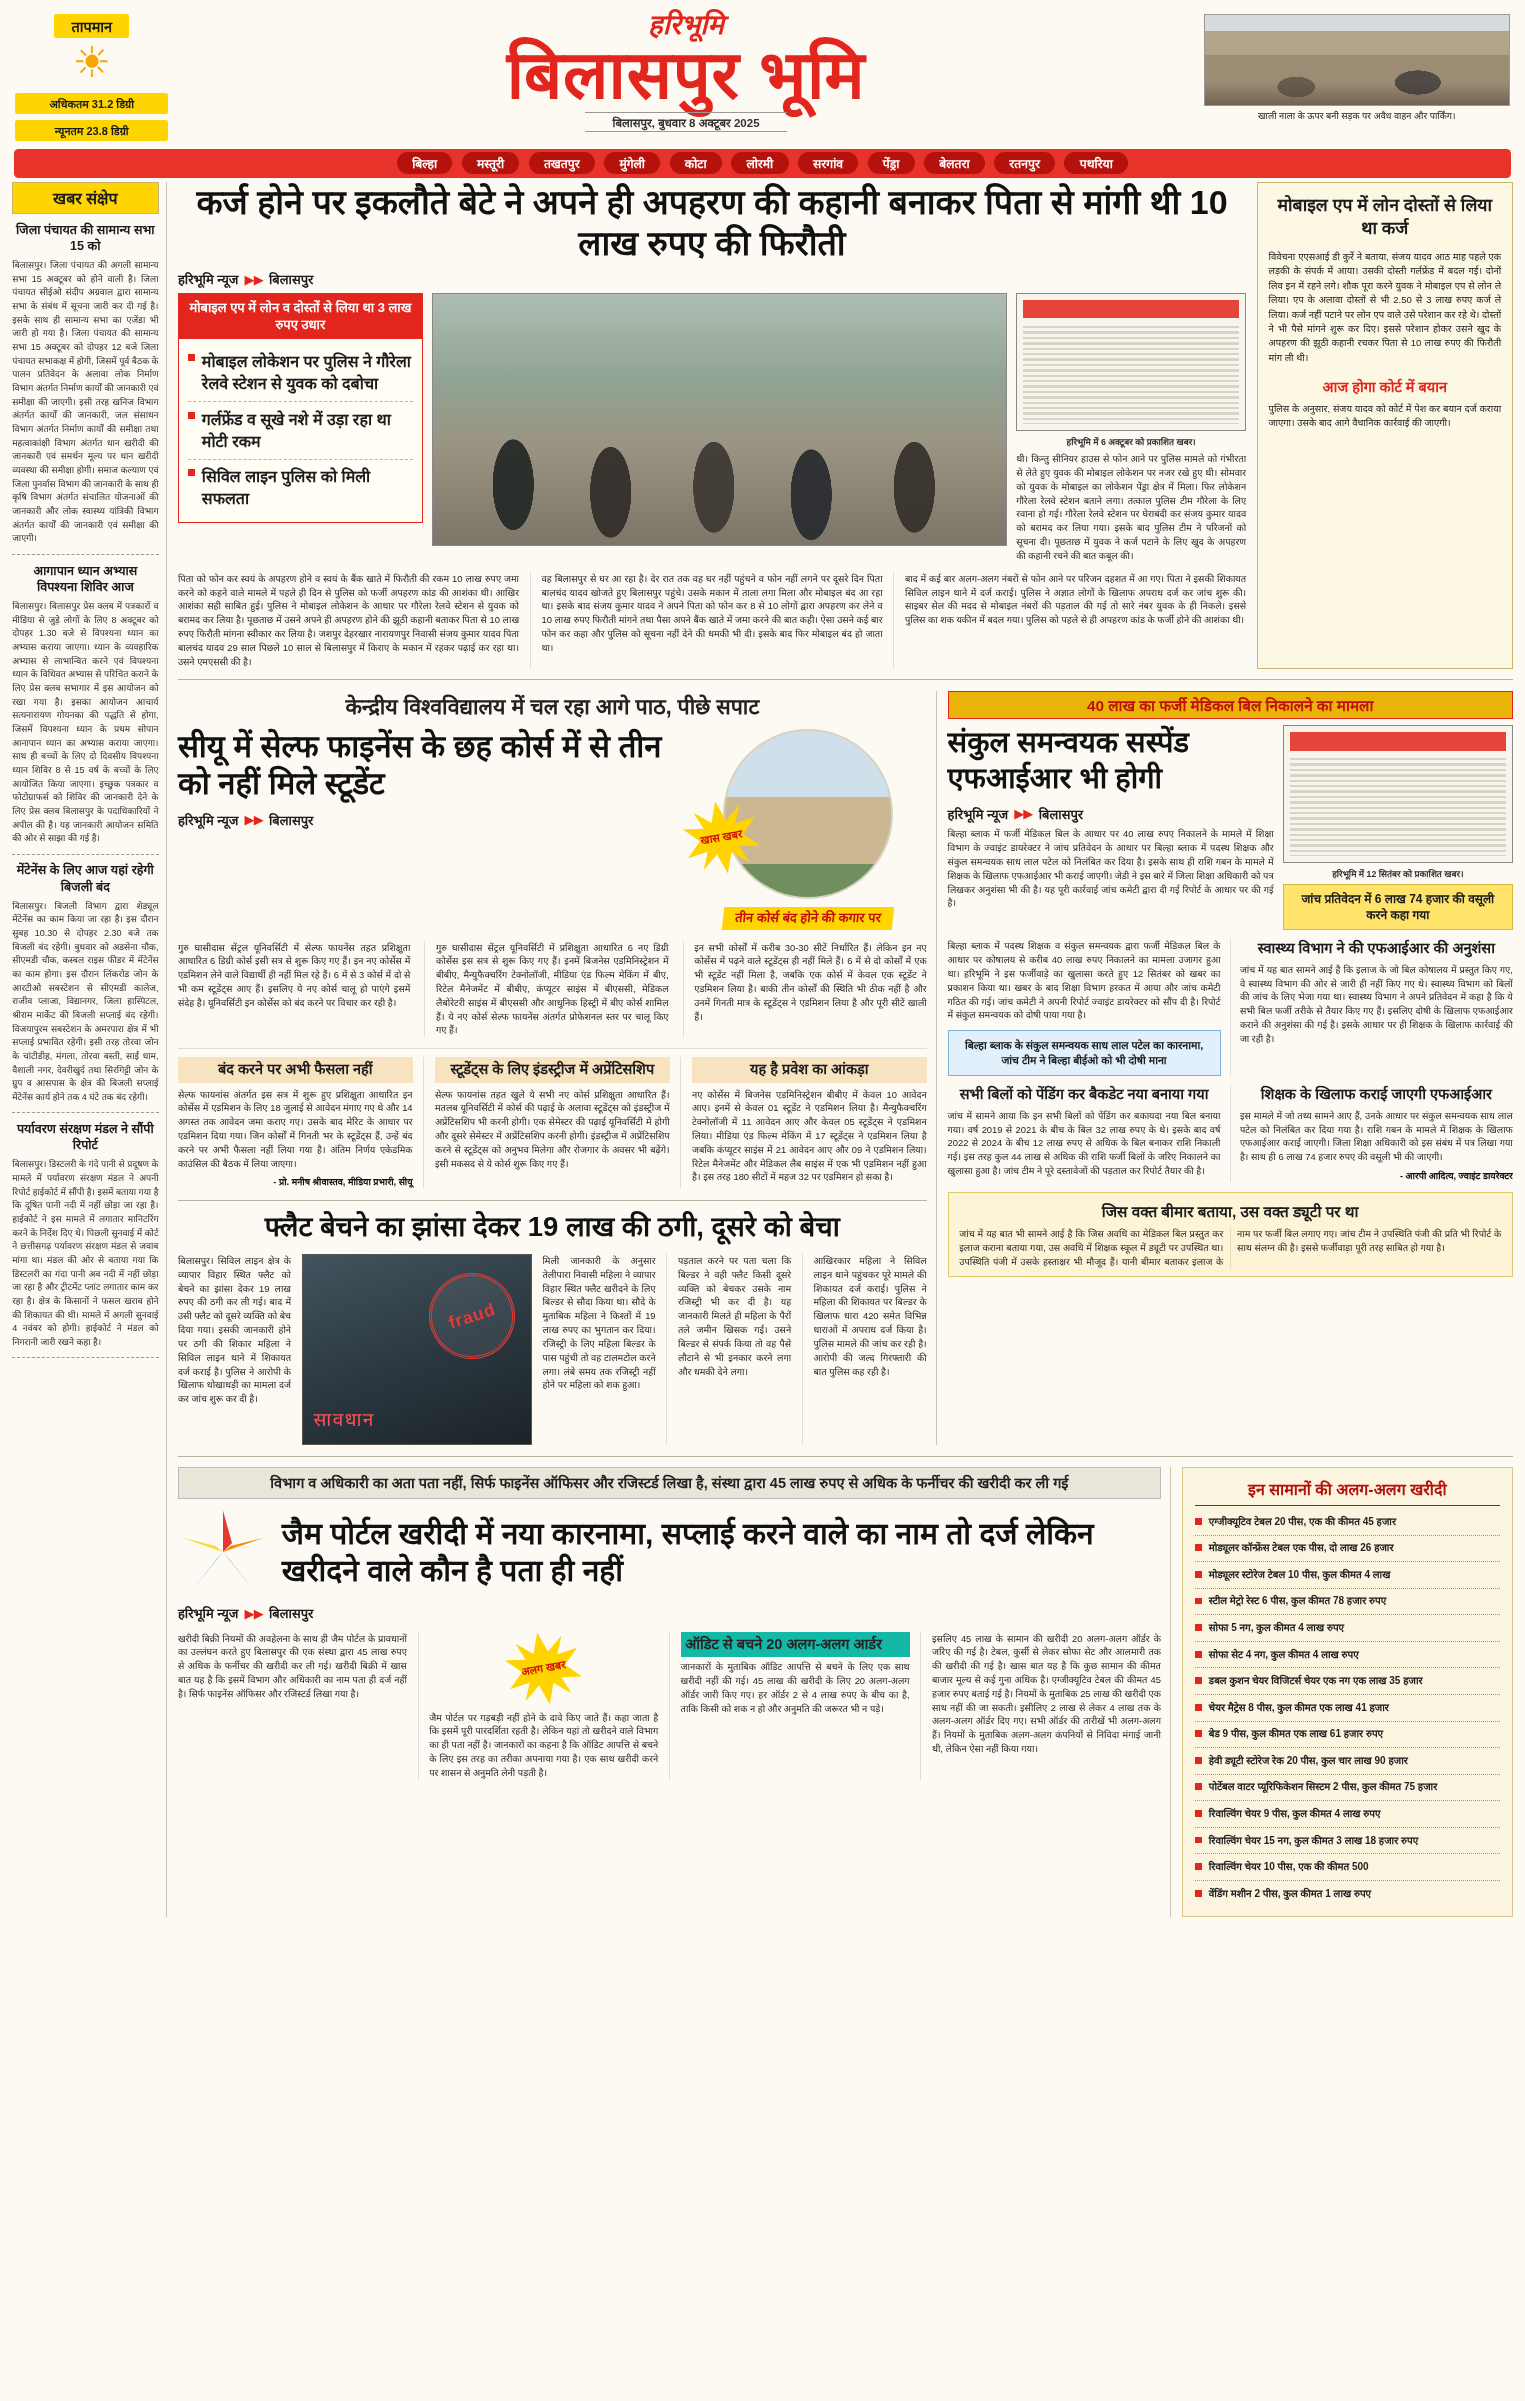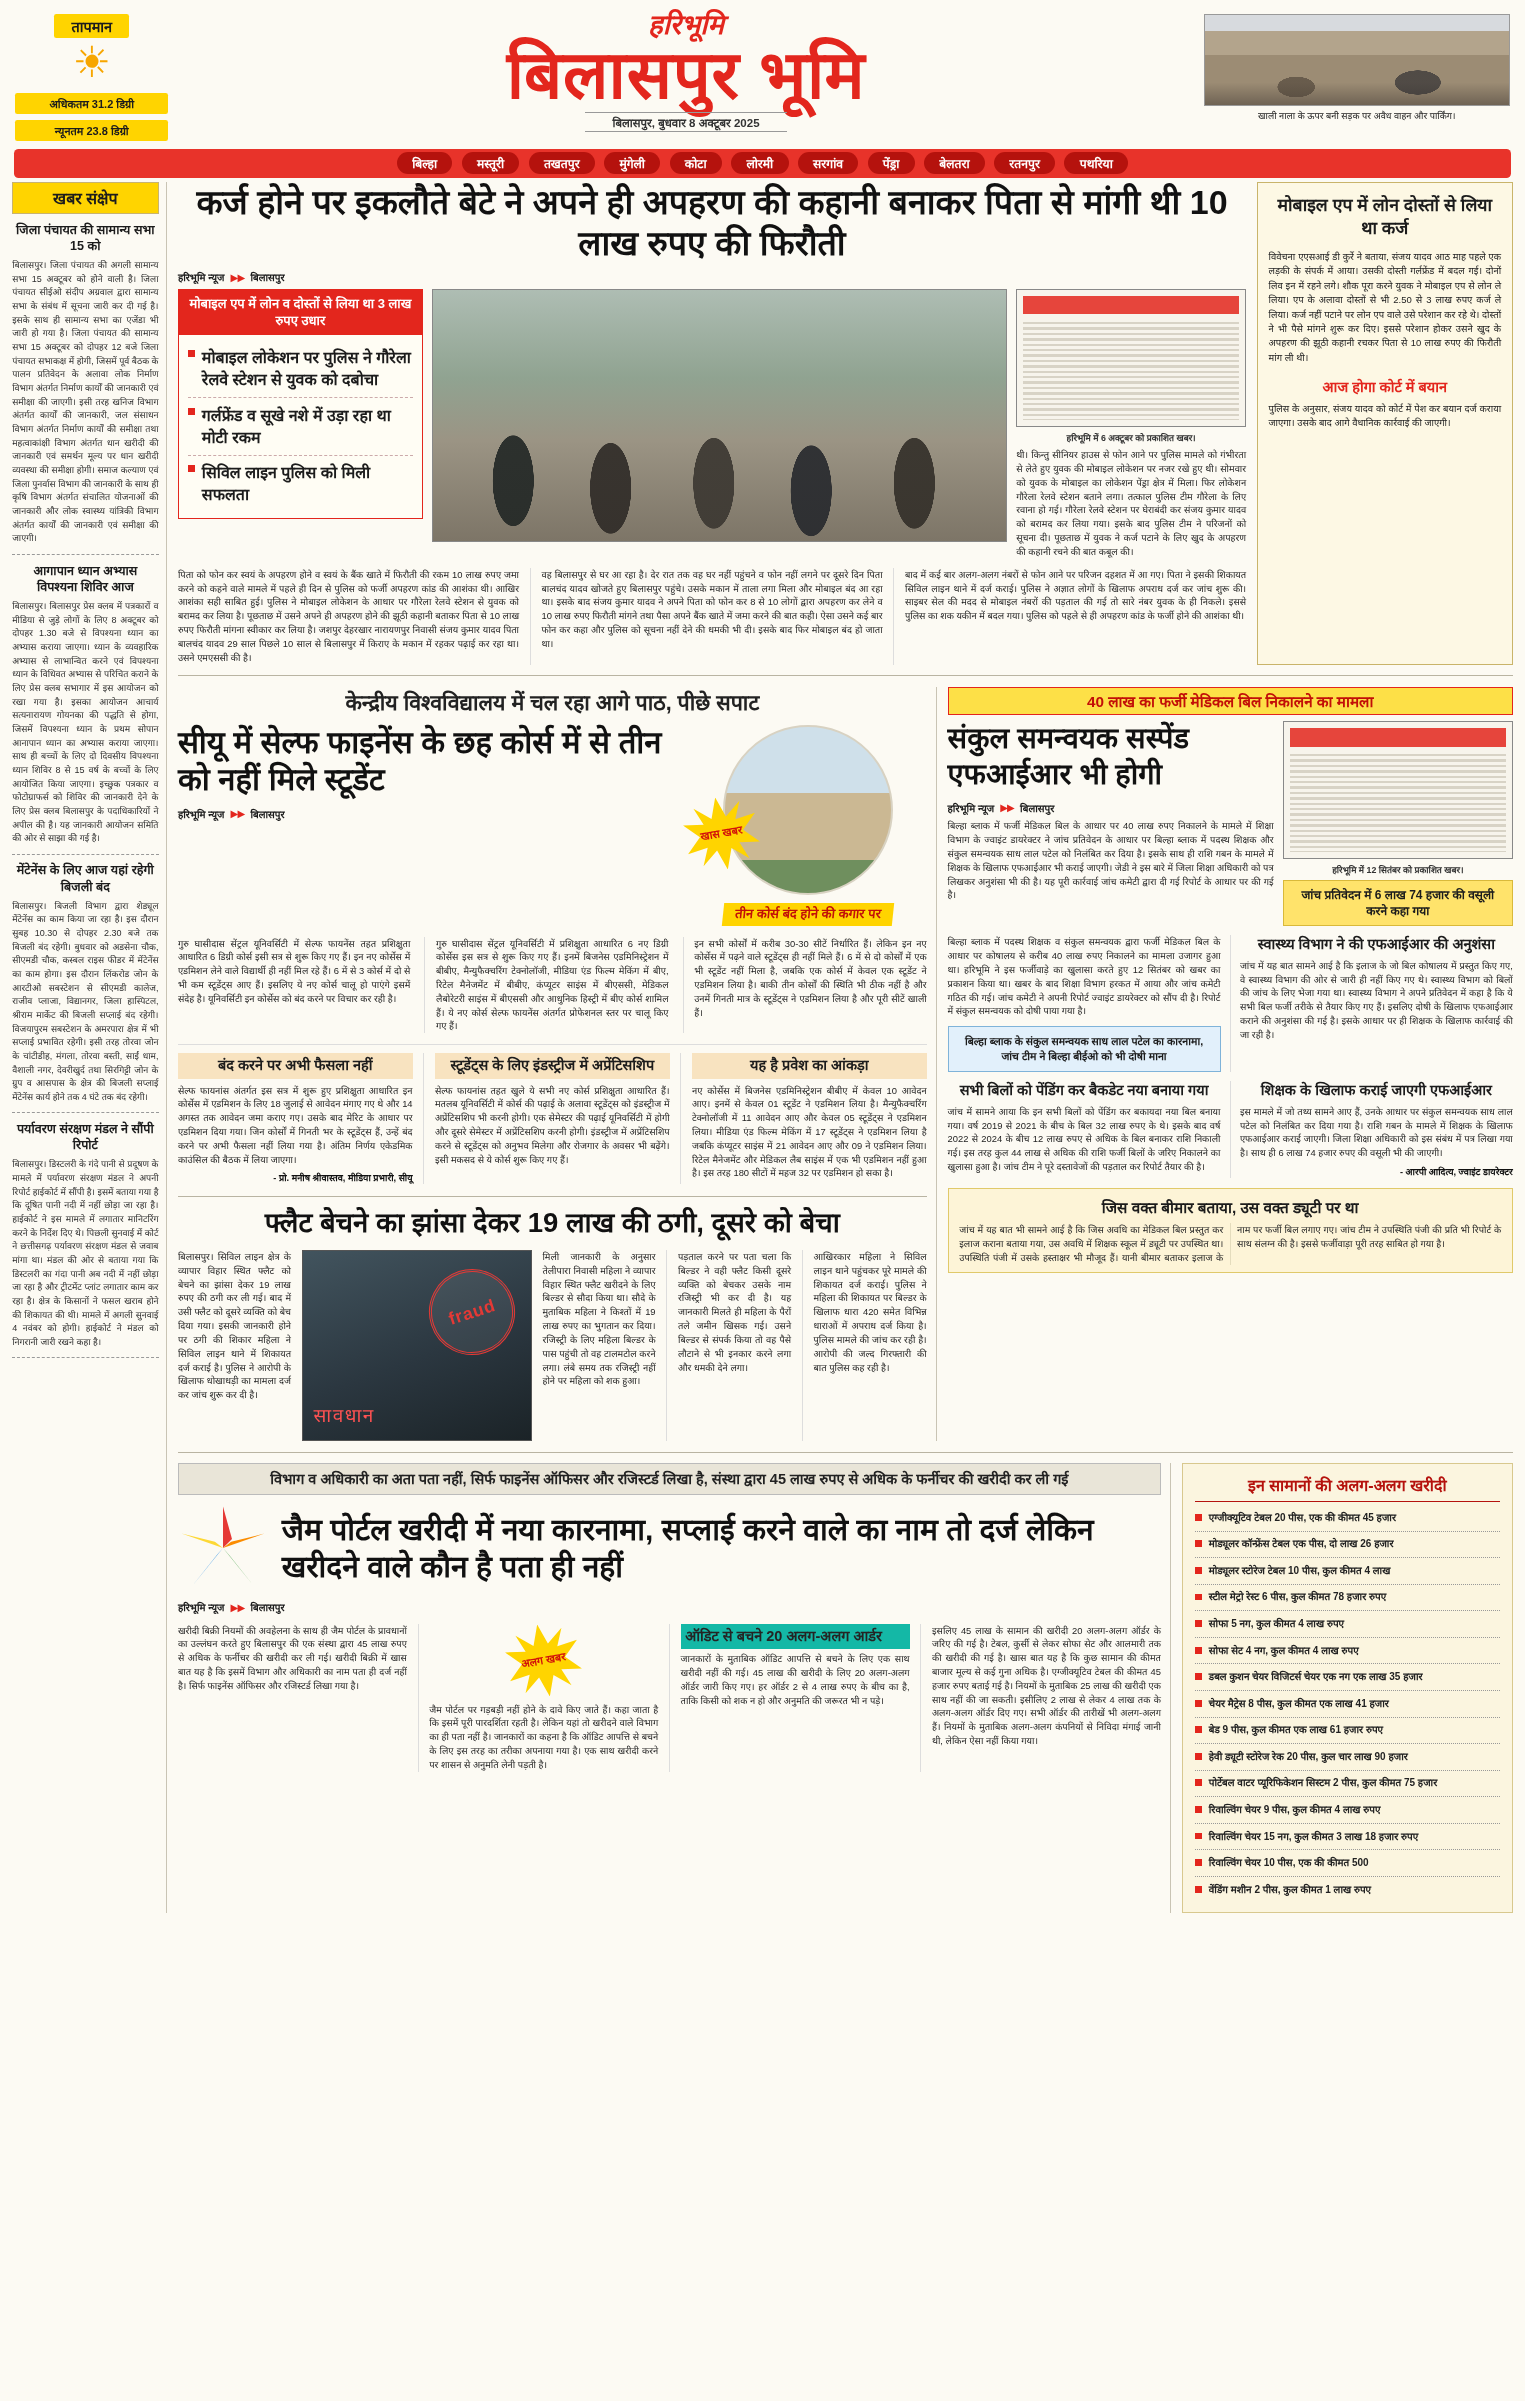--- a/index.html
+++ b/index.html
@@ -28,21 +28,21 @@
 
   
   .content{display:flex;gap:10.7px;margin-top:4.6px;}
   .briefs{width:155px;flex:none;border-right:0.8px solid #c9c4b4;padding-right:7.7px;}
   .briefs-title{background:#ffd400;text-align:center;font-size:16px;font-weight:800;padding:3.8px;border:0.8px solid #c8b370;}
   .brief{padding:7.7px 0;border-bottom:0.8px dashed #999;}
   .brief h4{font-size:12.6px;text-align:center;margin-bottom:4.6px;line-height:1.3;}
   .brief p{font-size:9px;line-height:1.52;text-align:justify;color:#2e2e2e;}
   .main{flex:1;display:flex;flex-direction:column;}
 
-  .byline{display:flex;align-items:center;gap:6.1px;font-size:10px;font-weight:800;margin:7.7px 0 4.6px;}
+  .byline{display:flex;align-items:center;gap:6.1px;font-size:13px;font-weight:800;margin:7.7px 0 4.6px;}
   .byline .chev{color:#e3261d;letter-spacing:-0.8px;}
   .tcol{flex:1;font-size:9.4px;line-height:1.47;text-align:justify;color:#242424;}
   .tcol + .tcol{border-left:0.8px solid #ddd;padding-left:10.7px;}
   .subhead{font-size:14.5px;font-weight:700;text-align:center;line-height:1.3;margin-bottom:4.6px;}
   .attr{font-weight:800;font-size:9.2px;margin-top:4.6px;text-align:right;color:#111;}
 
   
   .row1{display:flex;gap:10.7px;border-bottom:1.5px solid #b9b4a2;padding-bottom:10.7px;}
   .lead{flex:1;}
   .lead-headline{font-size:34px;font-weight:800;text-align:center;line-height:1.18;color:#111;}
@@ -91,21 +91,21 @@
   .badge-left{position:absolute;left:-4.6px;top:73px;}
   .ribbon{display:inline-block;background:#ffd400;color:#c20f08;font-weight:800;font-size:13px;padding:3.1px 12.2px;margin-top:7.7px;transform:skewX(-6deg);line-height:1.3;}
   .cu-body{display:flex;gap:14px;margin-top:10.7px;}
   .cu-bottom{display:flex;gap:10.7px;margin-top:10.7px;border-top:0.8px solid #ddd;padding-top:7.7px;}
   .cu-box{flex:1;}
   .cu-box .subhead{background:#f8e3c0;padding:3.8px 6.1px;}
   .cu-box p{font-size:9.4px;line-height:1.47;text-align:justify;color:#242424;}
   .cu-box + .cu-box{border-left:0.8px solid #ddd;padding-left:10.7px;}
 
   .sankul{flex:1;display:flex;flex-direction:column;}
-  .sankul-kicker{border:1.1px solid #e3261d;color:#c20f08;font-weight:800;font-size:15.3px;text-align:center;padding:3.1px 4.6px;margin-bottom:6.1px;background:#fde047;}
+  .sankul-kicker{border:1.1px solid #e3261d;color:#c20f08;font-weight:800;font-size:15.3px;text-align:center;padding:3.1px 4.6px;margin-bottom:6.1px;background:#eab308;}
   .sankul-top{display:flex;gap:9.2px;}
   .sankul-left{flex:1;}
   .sankul-headline{font-size:29px;font-weight:800;line-height:1.24;color:#111;}
   .sankul-left .lp{font-size:9.4px;line-height:1.47;text-align:justify;color:#242424;margin-top:3.1px;}
   .sankul-right{width:230px;flex:none;display:flex;flex-direction:column;gap:4.6px;}
   .highlight{background:#ffe36b;border:0.8px solid #d9b93a;font-weight:800;font-size:12px;text-align:center;padding:5.4px 6.1px;line-height:1.38;}
   .bluebox{background:#e2f0fb;border:1.1px solid #7fb3d9;font-weight:800;font-size:10.7px;text-align:center;padding:6.9px;margin-top:7.7px;line-height:1.42;}
   .sankul-cols{display:flex;gap:9.2px;margin-top:9.2px;}
   .sankul-cols .scol{flex:1;}
   .scol p{font-size:9.4px;line-height:1.47;text-align:justify;color:#242424;}

